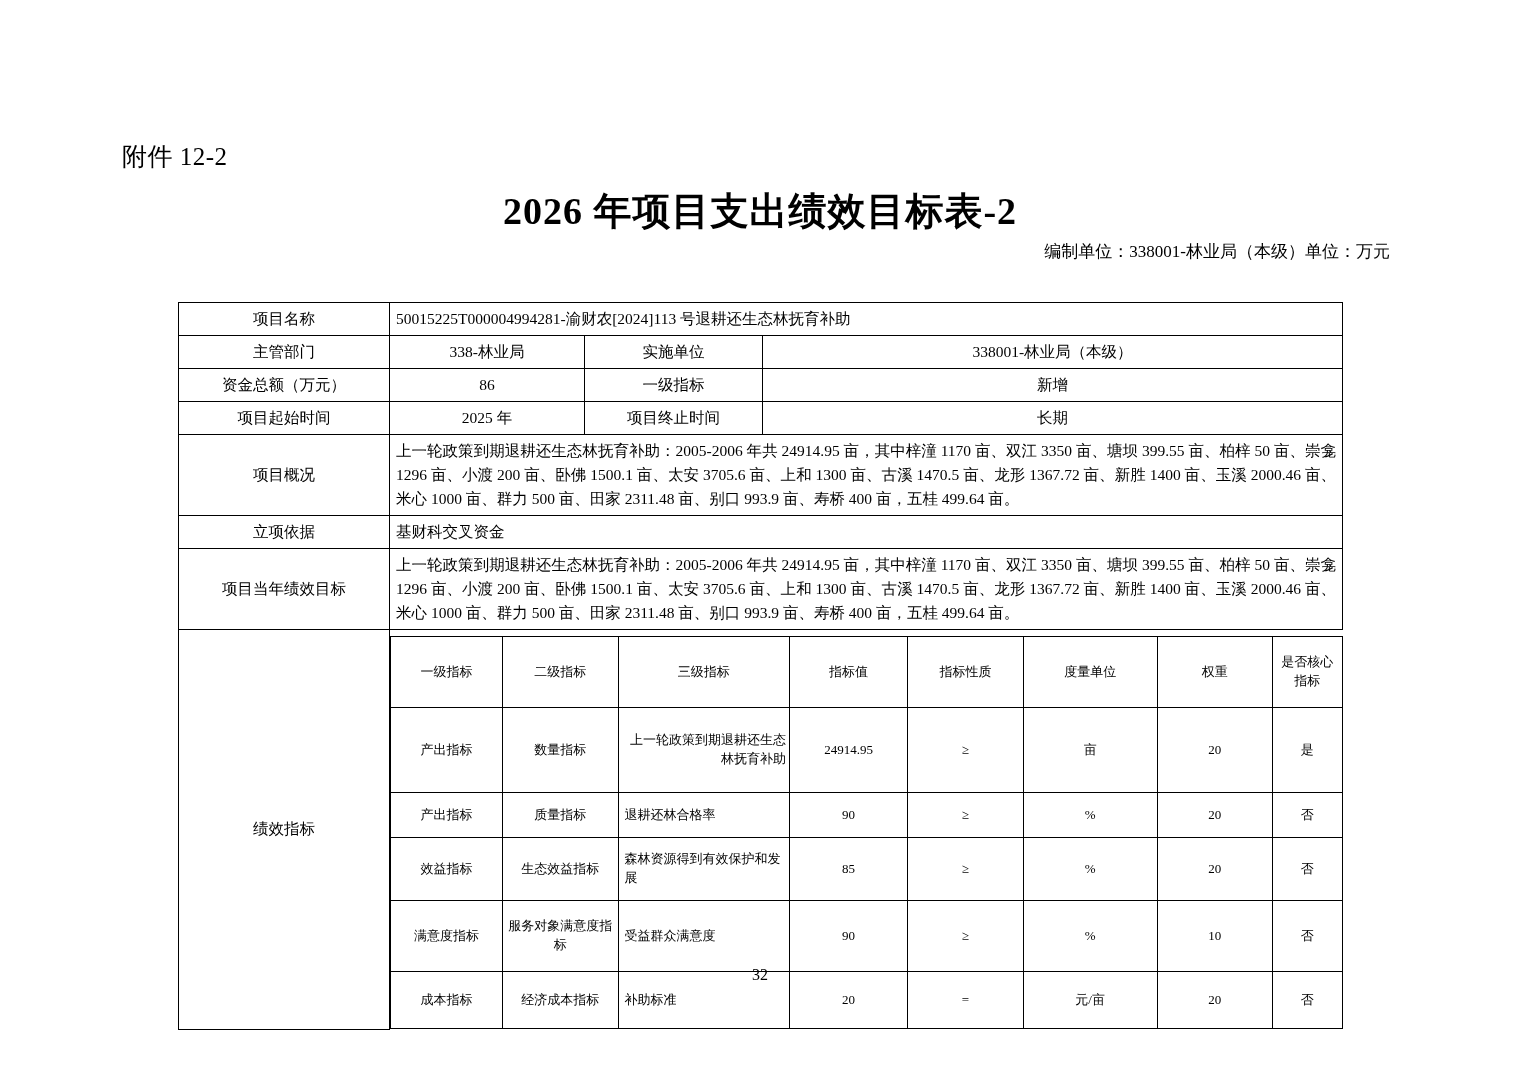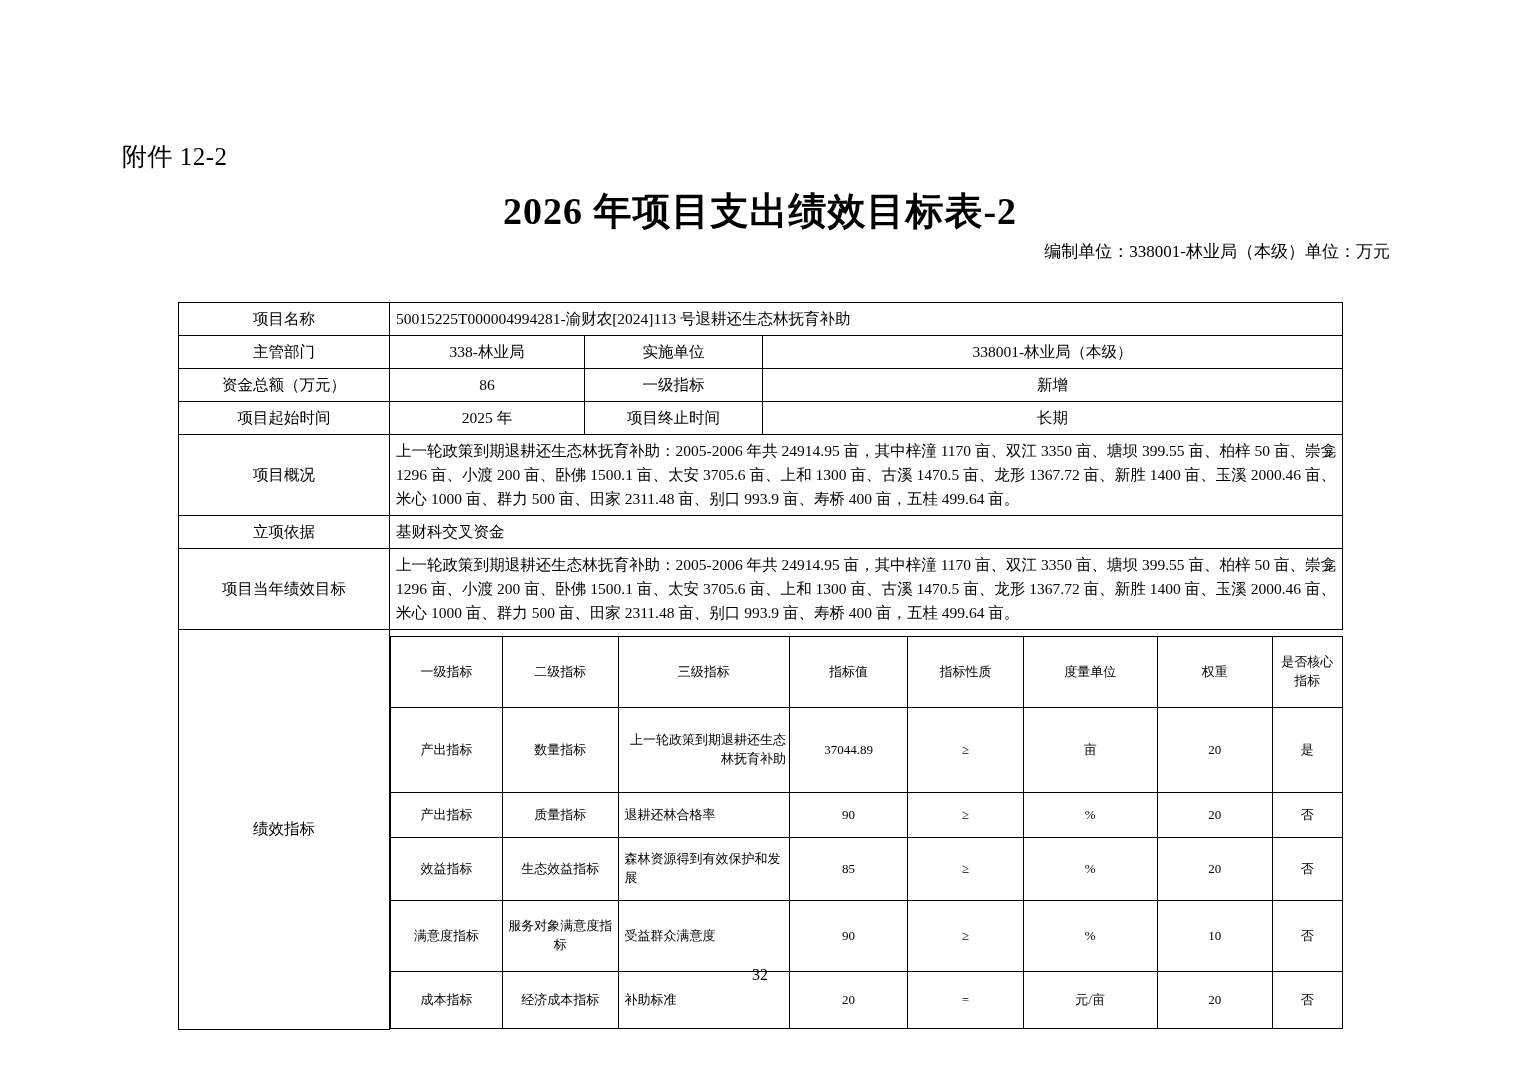--- a/index.html
+++ b/index.html
@@ -196,21 +196,21 @@
                 <td>指标值</td>
                 <td>指标性质</td>
                 <td>度量单位</td>
                 <td>权重</td>
                 <td>是否核心指标</td>
               </tr>
               <tr>
                 <td style="height:76px">产出指标</td>
                 <td>数量指标</td>
                 <td style="text-align:right;padding-left:6px">上一轮政策到期退耕还生态林抚育补助</td>
-                <td>37044.89</td>
+                <td>24914.95</td>
                 <td>≥</td>
                 <td>亩</td>
                 <td>20</td>
                 <td>是</td>
               </tr>
               <tr>
                 <td style="height:36px">产出指标</td>
                 <td>质量指标</td>
                 <td style="text-align:left;padding-left:6px">退耕还林合格率</td>
                 <td>90</td>

